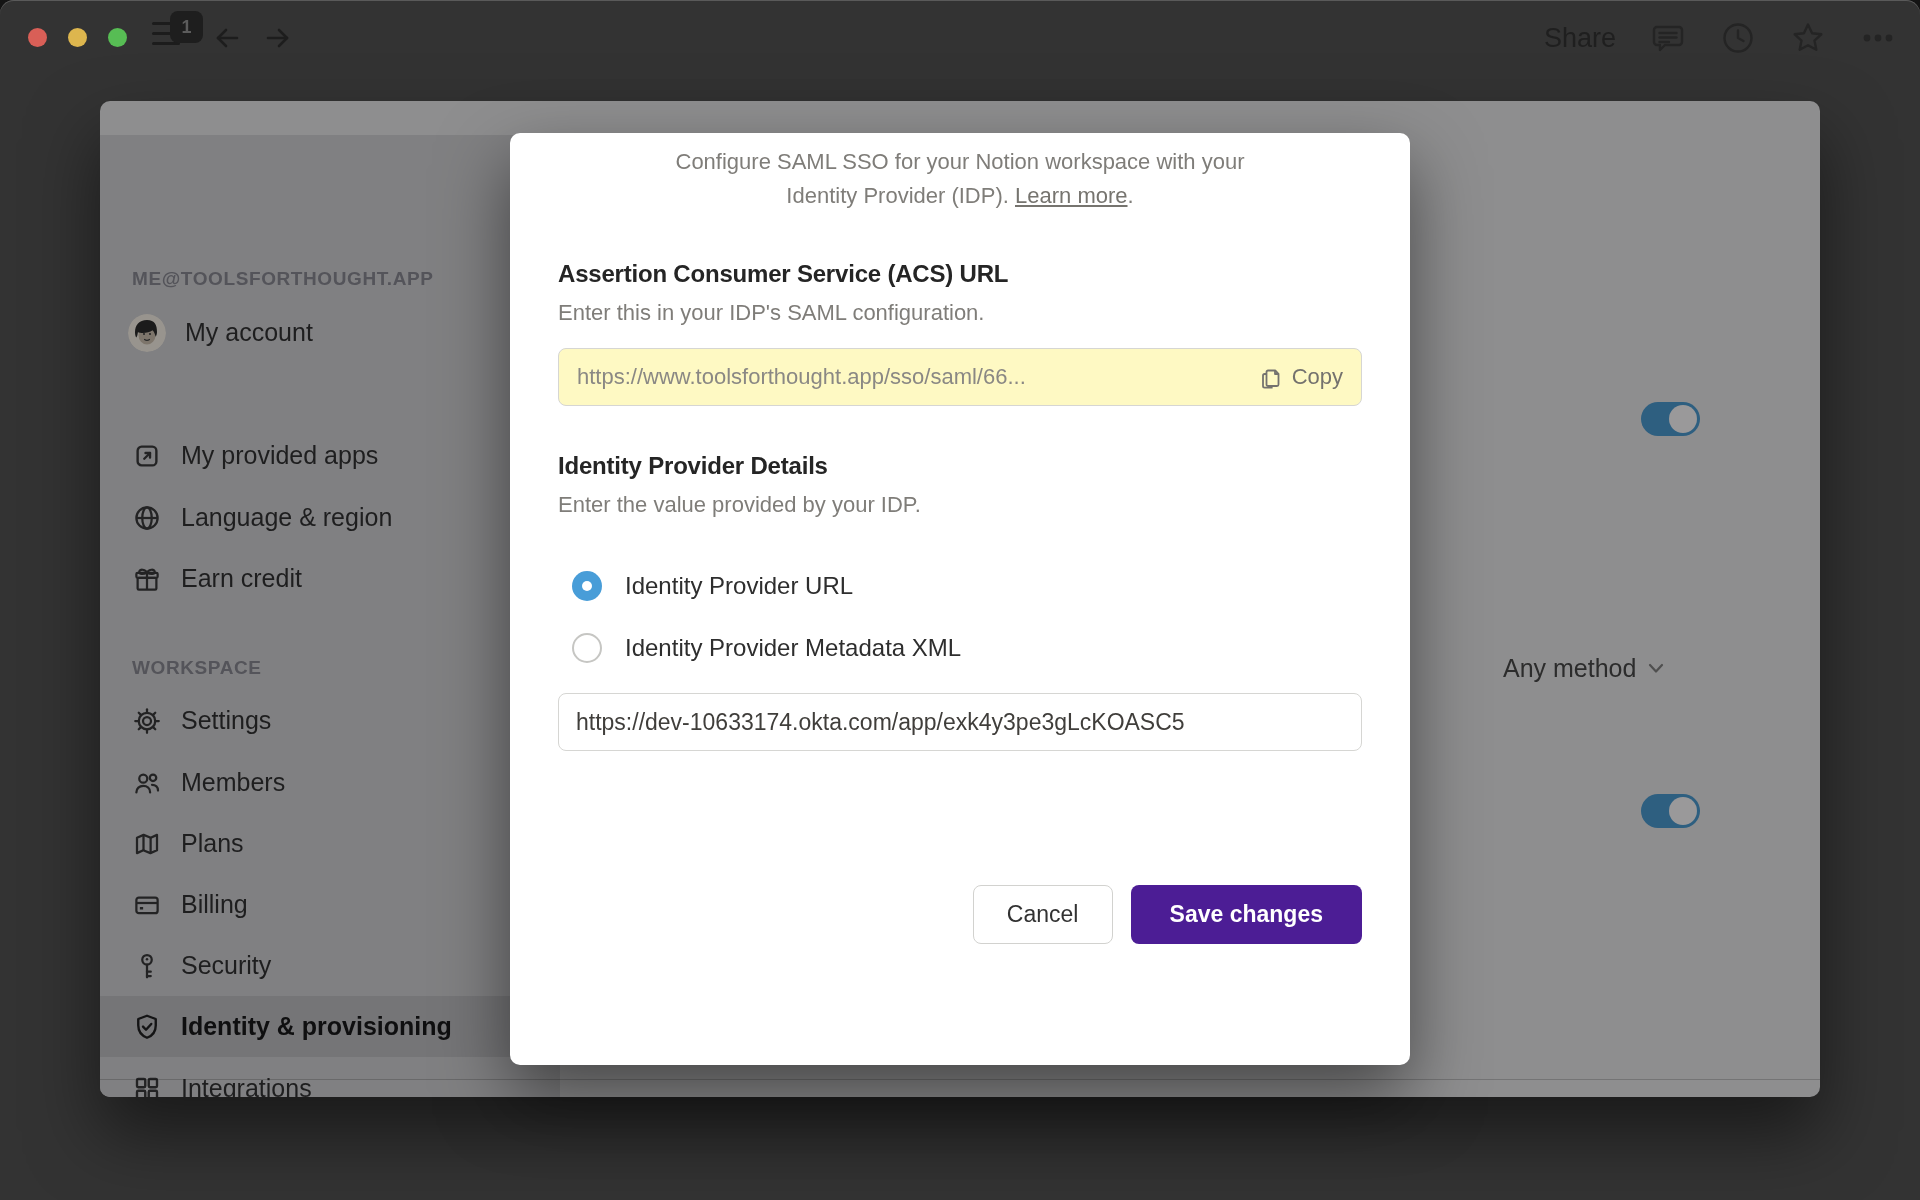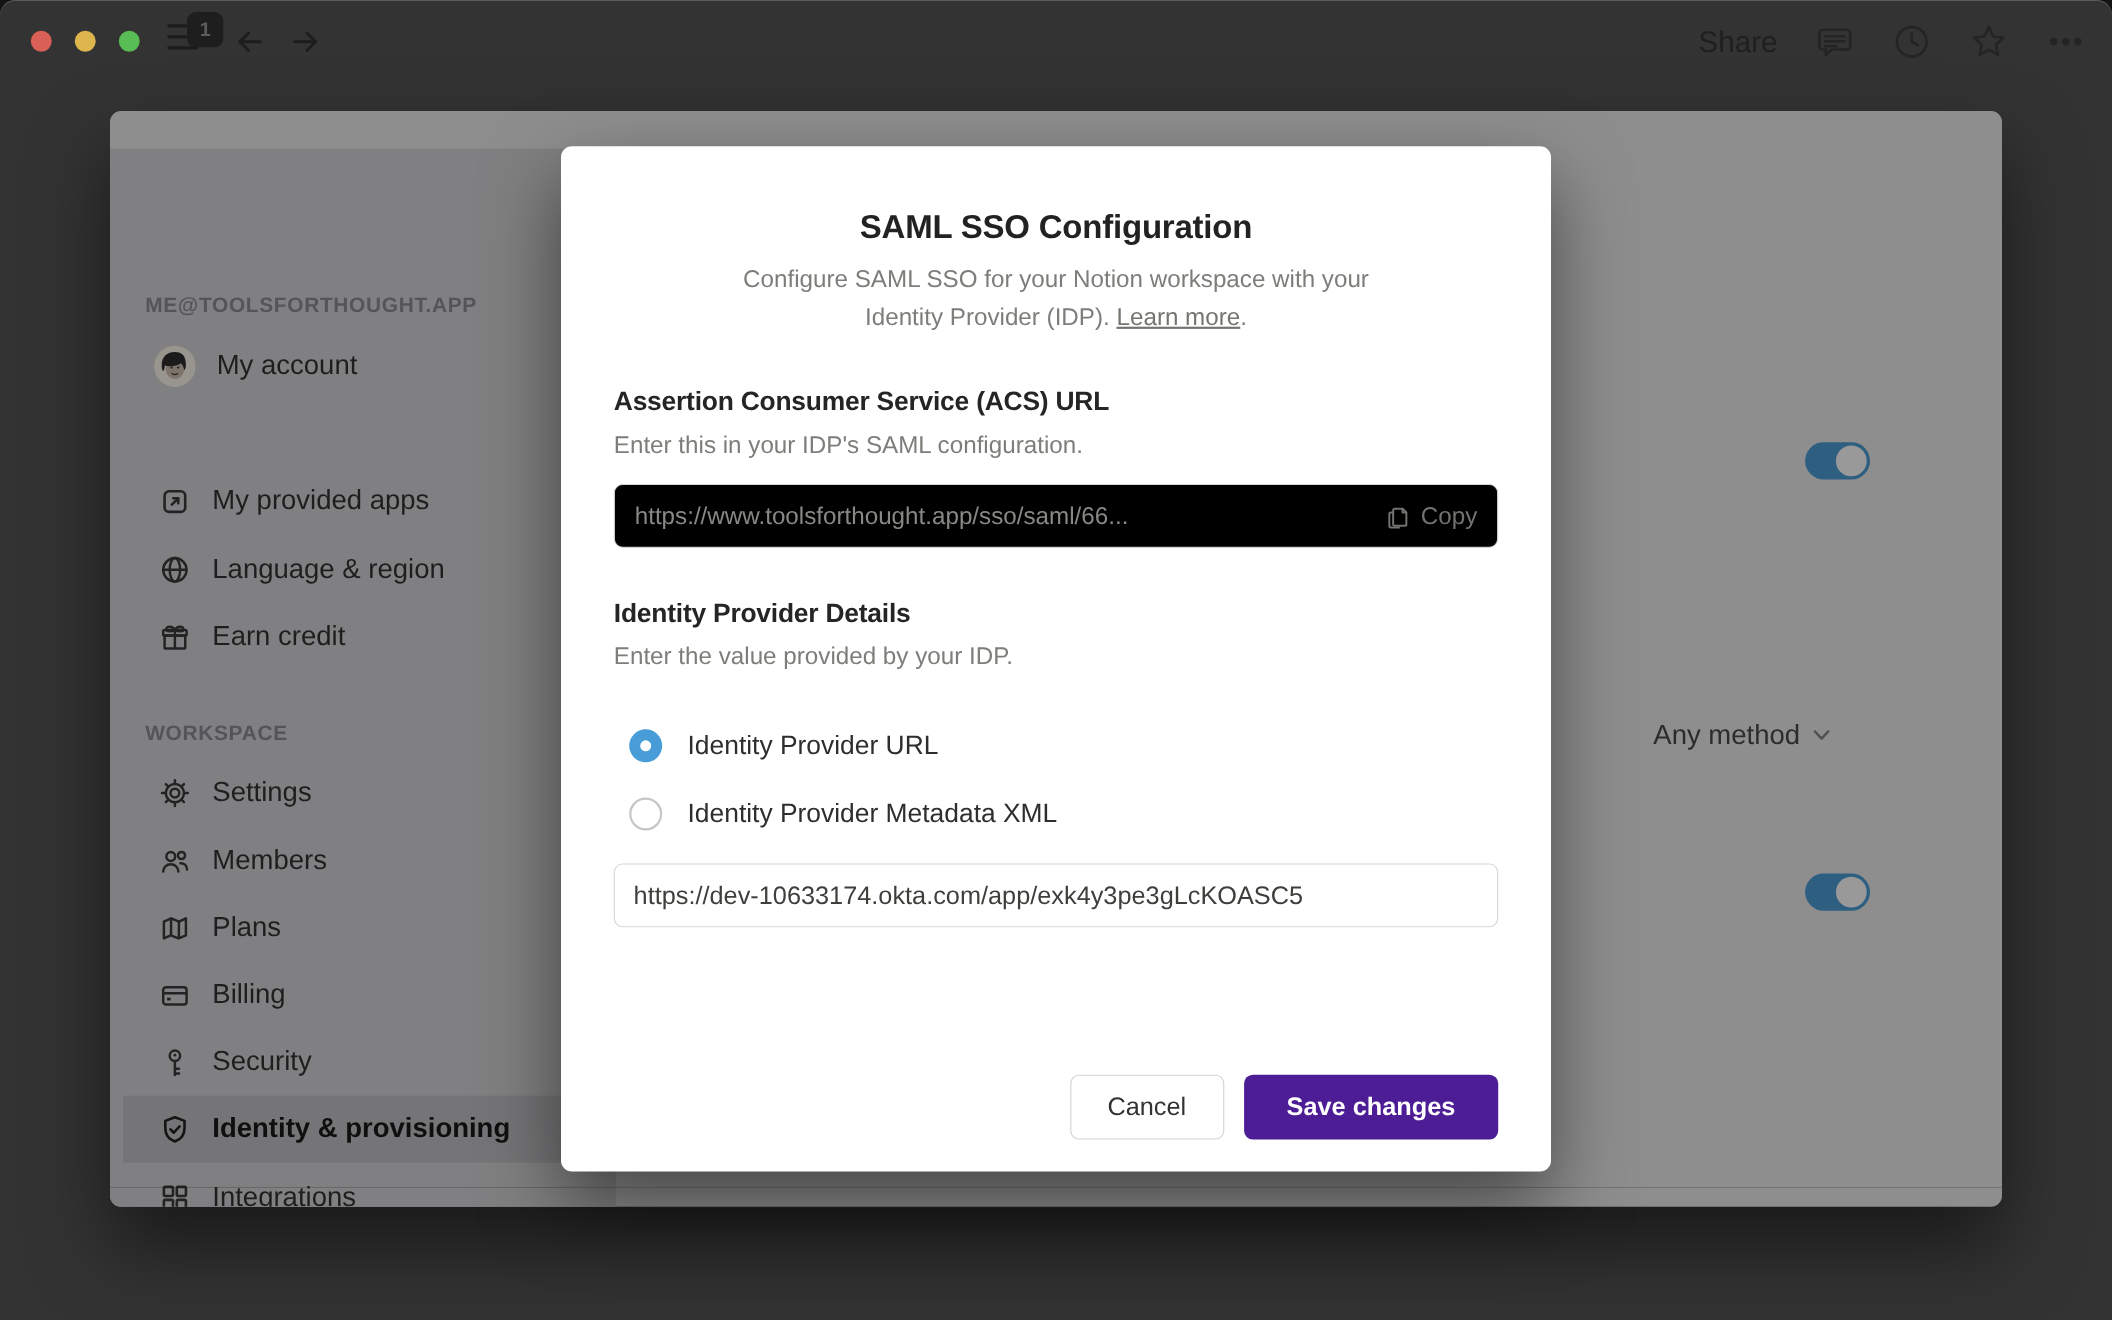--- a/index.html
+++ b/index.html
@@ -26,21 +26,21 @@
   .share-label { font-size:27px; font-weight:500; color:#1f1f1f; }
   .tb-icon { width:36px; height:36px; color:#242424; }
 
   
   .panel { position:absolute; left:100px; top:101px; width:1720px; height:996px;
     border-radius:10px; background:#8e8e8f; overflow:hidden;
     box-shadow:0 36px 70px rgba(0,0,0,0.5); }
   .side { position:absolute; left:0; top:0; width:460px; height:100%; background:#808082;margin-top:34px; }
   .section-label { position:absolute; left:32px; font-size:19px; font-weight:600;
     letter-spacing:0.6px; color:#54545a; }
-  .srow { position:absolute; left:12px; width:460px; height:61px; display:flex; align-items:center;
+  .srow { position:absolute; left:0; width:460px; height:61px; display:flex; align-items:center;
     padding-left:32px; gap:19px; color:#1e1e1f; font-size:25px; font-weight:500; cursor:pointer; }
   .srow .sic { width:30px; height:30px; flex:0 0 30px; color:#232324; }
   .srow.selected { background:#757577; font-weight:700; color:#0f0f10; }
   .srow.selected .sic { color:#141415; }
   .avatar { width:38px; height:38px; flex:0 0 38px; margin-left:-4px; border-radius:50%; overflow:hidden; }
   .panel-divider { position:absolute; left:0; right:0; top:978px; height:1px; background:rgba(0,0,0,0.18); }
   .toggle { position:absolute; width:59px; height:34px; border-radius:17px; background:#2e5f80; cursor:pointer; }
   .toggle .knob { position:absolute; top:3px; right:3px; width:28px; height:28px; border-radius:50%; background:#9a999a; }
   .any-method { position:absolute; left:1403px; top:550px; height:34px; display:flex; align-items:center;
     gap:9px; color:#2c2c2c; font-size:25px; cursor:pointer; }
@@ -51,21 +51,21 @@
     background:#ffffff; border-radius:10px; padding:0 48px;
     box-shadow:0 30px 70px rgba(0,0,0,0.5); color:#222; }
   .m-title { margin-top:56px; text-align:center; font-size:30px; line-height:36px;
     font-weight:700; color:#222222; letter-spacing:-0.2px; }
   .m-sub { margin-top:12px; text-align:center; font-size:22px; line-height:34px; color:#7f7d79; }
   .m-sub a { color:#76746f; text-decoration:underline; cursor:pointer; }
   .m-h2 { font-size:24px; line-height:30px; font-weight:700; color:#252525; letter-spacing:-0.2px; }
   .m-desc { margin-top:9px; font-size:22px; line-height:30px; color:#7f7d79; }
   .h2-acs { margin-top:46px; } .h2-idp { margin-top:45px; }
   .field { margin-top:20px; height:58px; border:1px solid #d6d6d3; border-radius:8px;
-    display:flex; align-items:center; padding:0 18px; background:#000000; }
+    display:flex; align-items:center; padding:0 18px; background:#fef9c3; }
   .acs-value { flex:1; font-size:22px; color:#8a8884; white-space:nowrap; overflow:hidden; }
   .copy-btn { display:flex; align-items:flex-end; gap:9px; font-size:22px; color:#74726e;
     background:none; border:none; cursor:pointer; font-family:inherit; }
   .copy-btn svg { width:24px; height:24px; }
   .radio-row { display:flex; align-items:center; gap:23px; height:34px; padding-left:14px; cursor:pointer; }
   .r1 { margin-top:49px; } .r2 { margin-top:28px; }
   .radio { width:30px; height:30px; border-radius:50%; position:relative; flex:0 0 30px; }
   .radio.on { background:#489dd8; }
   .radio.on::after { content:""; position:absolute; left:10px; top:10px; width:10px; height:10px;
     border-radius:50%; background:#ffffff; }
@@ -266,21 +266,20 @@
             <polyline points="5 8 11 14.5 17 8"></polyline>
           </svg>
       </div>
       <div class="toggle" style="left:1541px; top:693px;">
           <div class="knob"></div>
         </div>
       <div class="panel-divider"></div>
     </div>
 
     <div class="modal">
-      <div class="m-title">SAML SSO Configuration</div>
       <div class="m-sub">
         <div><span>Configure SAML SSO for your Notion workspace with your</span></div>
         <div>
           <span>Identity Provider (IDP). </span><a>Learn more</a><span>.</span>
         </div>
       </div>
 
       <div class="m-h2 h2-acs">Assertion Consumer Service (ACS) URL</div>
       <div class="m-desc">Enter this in your IDP's SAML configuration.</div>
       <div class="field">

